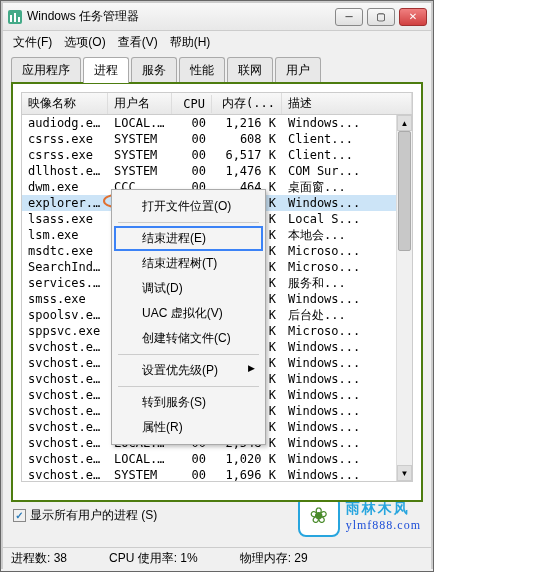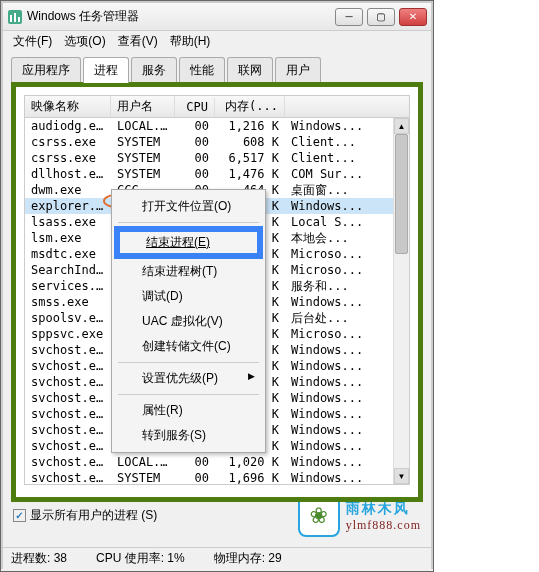--- a/index.html
+++ b/index.html
@@ -5,50 +5,50 @@
     * { box-sizing: border-box; margin: 0; padding: 0; }
     body { font-family: "Microsoft YaHei", "SimSun", Arial, sans-serif; font-size: 12px; background: #fff; overflow: hidden; }
     .window { width: 434px; height: 572px; position: relative; border: 1px solid #666; background: #f0f0f0; }
     .outerbox { border: 2px solid #ccc; height: 568px; }
     .titlebar { height: 28px; background: linear-gradient(#f8f8f8,#e8e8e8); display: flex; align-items: center; padding: 0 4px; border-bottom: 1px solid #ccc; }
     .title-icon { width: 16px; height: 16px; margin-right: 4px; display:flex;align-items:center;justify-content:center; }
     .title-text { flex: 1; }
     .win-btns { display: flex; gap: 4px; }
     .win-btn { width: 28px; height: 18px; border: 1px solid #888; border-radius: 3px; background: linear-gradient(#f8f8f8,#e0e0e0); display:flex;align-items:center;justify-content:center; font-size:10px; }
     .win-btn.close { background: linear-gradient(#f08080,#d04040); color:#fff;border-color:#a03030; }
-    .menubar { height: 22px; display: flex; padding: 0 4px; background:#f0f0f0; }
+    .menubar { height: 22px; display: flex; align-items: center; padding: 0 4px; background:#f0f0f0; }
     .menu-item { padding: 2px 6px; cursor: default; }
     .tabbar { display: flex; padding: 4px 8px 0 8px; background:#f0f0f0; }
     .tab { padding: 4px 10px; border: 1px solid #aaa; border-bottom: none; background:#e8e8e8; margin-right: 2px; border-radius: 3px 3px 0 0; cursor:default; }
     .tab.active { background: #fff; position:relative; z-index:2; }
-    .content-panel { margin: 0 8px; border: 5px solid #4d7c0f; background:#fff; height: 420px; padding: 8px; position:relative; z-index:1; top:-1px; }
+    .content-panel { margin: 0 8px; border: 2px solid #4d7c0f; background:#fff; height: 420px; padding: 8px; position:relative; z-index:1; top:-1px; }
     .table-wrap { border: 1px solid #ccc; height: 390px; overflow: hidden; position:relative; }
     .thead { display:flex; background: linear-gradient(#f8f8f8,#e8e8e8); border-bottom:1px solid #ccc; height:22px; align-items:center; font-family:"SimSun",monospace; }
     .th { padding: 2px 6px; border-right:1px solid #ddd; white-space:nowrap; overflow:hidden; }
     .col-img { width:86px; } .col-user{width:64px;} .col-cpu{width:40px;text-align:right;} .col-mem{width:70px;text-align:right;} .col-desc{flex:1;}
     .tbody { font-family:"SimSun",monospace; height:366px; overflow:hidden; }
     .trow { display:flex; height:16px; align-items:center; }
     .trow.selected { background:#cce4f7; }
     .td { padding: 0 6px; white-space:nowrap; overflow:hidden; text-overflow:ellipsis; }
     .scrollbar { position:absolute; right:0; top:22px; bottom:0; width:16px; background:#f0f0f0; border-left:1px solid #ddd; }
     .scroll-btn { height:16px; background:#e0e0e0; border:1px solid #ccc; display:flex;align-items:center;justify-content:center;font-size:8px; }
     .scroll-thumb { position:absolute; top:16px; height:120px; left:1px; right:1px; background:#c8c8c8; border:1px solid #aaa; border-radius:2px; }
     .context-menu { position:absolute; left:110px; top:188px; width:155px; background:#f4f4f4; border:1px solid #aaa; box-shadow:2px 2px 4px rgba(0,0,0,0.25); padding:4px 2px; z-index:10; }
     .cm-item { padding: 4px 12px 4px 28px; cursor:default; white-space:nowrap; position:relative; }
-    .cm-item.highlight { border:6px solid #3b82f6; padding:2px 10px 2px 26px;text-decoration:underline; }
+    .cm-item.highlight { border:2px solid #3b82f6; padding:2px 10px 2px 26px; }
     .cm-sep { height:1px; background:#ccc; margin:3px 4px; }
     .cm-arrow { position:absolute; right:8px; top:5px; font-size:9px; }
     .checkbox-row { padding: 4px 10px; display:flex; align-items:center; gap:4px; }
     .chk { width:13px;height:13px;border:1px solid #888;display:inline-flex;align-items:center;justify-content:center;font-size:10px;color:#2a7ab8;font-weight:bold; }
-    .statusbar { position:absolute; bottom:2px; left:2px; right:2px; height:22px; background:#f0f0f0; display:flex; align-items:center; padding:0 8px; gap:29px; border-top:1px solid #ccc; }
+    .statusbar { position:absolute; bottom:2px; left:2px; right:2px; height:22px; background:#f0f0f0; display:flex; align-items:center; padding:0 8px; gap:42px; border-top:1px solid #ccc; }
     .logo { position:absolute; right:12px; bottom:34px; display:flex; align-items:center; gap:6px; font-family:"Microsoft YaHei"; }
     .logo-ico { width:42px;height:42px;border:2px solid #27a5de;border-radius:8px;display:flex;align-items:center;justify-content:center;color:#4a8b2b;font-size:22px;background:#fff; }
     .logo-txt { display:flex;flex-direction:column; }
     .logo-t1 { font-size:14px; font-weight:bold; color:#27a5de; letter-spacing:2px; }
-    .logo-t2 { font-size:12px; color:#7f1d1d; letter-spacing:1px; }
+    .logo-t2 { font-size:12px; color:#1d4ed8; letter-spacing:1px; }
     .highlight-circle { position:absolute; left:102px; top:193px; width:26px;height:14px; border:2px solid #e07030; border-radius:50%; z-index:5; }
   </style>
 </head>
 <body>
 
 <div class="window">
  <div class="outerbox">
   <div class="titlebar">
     <span class="title-icon">
       <svg width="14" height="14" viewBox="0 0 14 14">
@@ -82,20 +82,21 @@
     <div class="tab">用户</div>
   </div>
 
   <div class="content-panel">
     <div class="table-wrap">
       <div class="thead">
         <div class="th col-img">映像名称</div>
         <div class="th col-user">用户名</div>
         <div class="th col-cpu">CPU</div>
         <div class="th col-mem">内存(...</div>
+        <div class="th col-desc">描述</div>
       </div>
       <div class="tbody" id="tbody">
             <div class="trow">
               <div class="td col-img">audiodg.exe</div>
               <div class="td col-user">LOCAL...</div>
               <div class="td col-cpu">00</div>
               <div class="td col-mem">1,216 K</div>
               <div class="td col-desc">Windows...</div>
             </div>
             <div class="trow">
@@ -272,22 +273,22 @@
     <div class="cm-item">打开文件位置(O)</div>
     <div class="cm-sep"></div>
     <div class="cm-item highlight">结束进程(E)</div>
     <div class="cm-item">结束进程树(T)</div>
     <div class="cm-item">调试(D)</div>
     <div class="cm-item">UAC 虚拟化(V)</div>
     <div class="cm-item">创建转储文件(C)</div>
     <div class="cm-sep"></div>
     <div class="cm-item"><span>设置优先级(P)</span><span class="cm-arrow">▶</span></div>
     <div class="cm-sep"></div>
+    <div class="cm-item">转到服务(S)</div>
     <div class="cm-item">属性(R)</div>
-    <div class="cm-item">转到服务(S)</div>
   </div>
 
   <div class="logo">
     <div class="logo-ico">❀</div>
     <div class="logo-txt">
       <span class="logo-t1">雨林木风</span>
       <span class="logo-t2">ylmf888.com</span>
     </div>
   </div>
 

